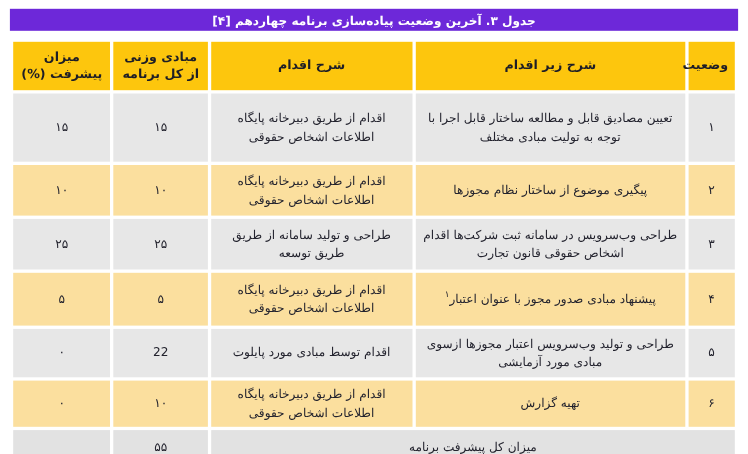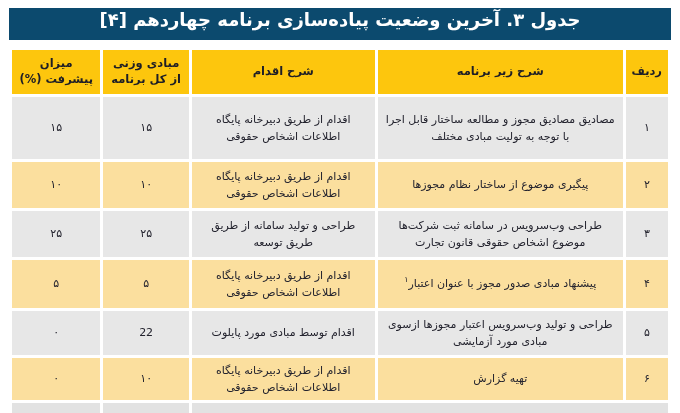--- a/index.html
+++ b/index.html
@@ -10,26 +10,26 @@
     color: #23232e;
   }
   .page {
     width: 680px;
     height: 413px;
     box-sizing: border-box;
     padding: 8px 9px;
     direction: rtl;
   }
   .title-bar {
-    background: #0c4a6e;
+    background: #6d28d9;
     color: #ffffff;
     text-align: center;
     font-weight: bold;
-    font-size: 18px;
-    height: 32px;
+    font-size: 11px;
+    height: 20px;
     line-height: 24px;
     margin-bottom: 7px;
   }
   table.report {
     width: 100%;
     border-collapse: separate;
     border-spacing: 3px;
     table-layout: fixed;
   }
   table.report td, table.report th {
@@ -75,46 +75,46 @@
     <colgroup>
       <col style="width:42px">
       <col style="width:244px">
       <col style="width:182px">
       <col style="width:85px">
       <col style="width:88px">
     </colgroup>
 
     <tbody>
         <tr class="head">
-      <th>ردیف</th>
-      <th>شرح زیر برنامه</th>
+      <th>وضعیت</th>
+      <th>شرح زیر اقدام</th>
       <th>شرح اقدام</th>
       <th>مبادی وزنی از کل برنامه</th>
       <th>میزان پیشرفت (%)</th>
     </tr>
 
     <tr class="row-odd r1">
       <td class="num">۱</td>
-      <td>مصادیق مصادیق مجوز و مطالعه ساختار قابل اجرا با توجه به تولیت مبادی مختلف</td>
+      <td>تعیین مصادیق قابل و مطالعه ساختار قابل اجرا با توجه به تولیت مبادی مختلف</td>
       <td>اقدام از طریق دبیرخانه پایگاه اطلاعات اشخاص حقوقی</td>
       <td class="num">۱۵</td>
       <td class="num">۱۵</td>
     </tr>
 
     <tr class="row-even r2">
       <td class="num">۲</td>
       <td>پیگیری موضوع از ساختار نظام مجوزها</td>
       <td>اقدام از طریق دبیرخانه پایگاه اطلاعات اشخاص حقوقی</td>
       <td class="num">۱۰</td>
       <td class="num">۱۰</td>
     </tr>
 
     <tr class="row-odd r3">
       <td class="num">۳</td>
-      <td>طراحی وب‌سرویس در سامانه ثبت شرکت‌ها موضوع اشخاص حقوقی قانون تجارت</td>
+      <td>طراحی وب‌سرویس در سامانه ثبت شرکت‌ها اقدام اشخاص حقوقی قانون تجارت</td>
       <td>طراحی و تولید سامانه از طریق طریق توسعه</td>
       <td class="num">۲۵</td>
       <td class="num">۲۵</td>
     </tr>
 
     <tr class="row-even r4">
       <td class="num">۴</td>
       <td>
         <span>پیشنهاد مبادی صدور مجوز با عنوان اعتبار</span><sup class="fnote">۱</sup>
       </td>

